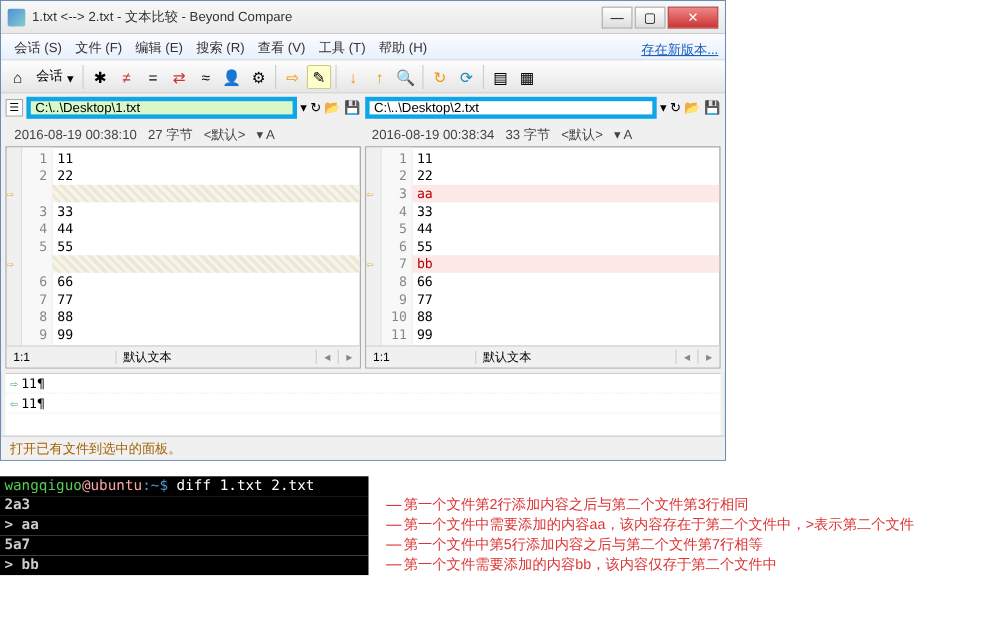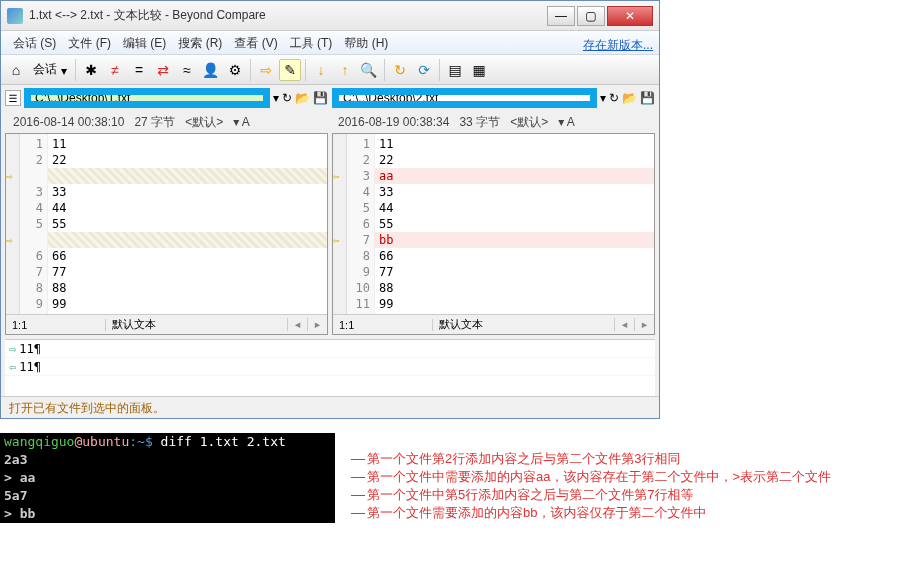--- a/index.html
+++ b/index.html
@@ -14,21 +14,21 @@
 .menubar { height:24px; background:linear-gradient(#fafcff,#e8f0fa); display:flex; align-items:flex-end; padding:0 6px; border-bottom:1px solid #d0d8e0; }
 .menubar .mitem { padding:2px 6px; color:#333; cursor:pointer; }
 .menubar .upd { margin-left:auto; color:#1a5fbf; text-decoration:underline; }
 .toolbar { height:30px; background:linear-gradient(#fdfdfd,#e6e6e6); display:flex; align-items:center; padding:0 4px; gap:2px; border-bottom:1px solid #c8c8c8; }
 .tbtn { width:22px; height:22px; border:1px solid transparent; display:flex; align-items:center; justify-content:center; font-size:14px; border-radius:2px; }
 .tsep { width:1px; height:22px; background:#ccc; margin:0 2px; }
 .sessbtn { display:flex; align-items:flex-end; padding:2px 4px; gap:4px; }
 .pathbar { height:26px; display:flex; align-items:center; padding:2px 4px; gap:4px; background:#f0f0f0; }
 .pathsect { display:flex; align-items:center; gap:3px; flex:1; }
 .pathlabel { width:16px; height:16px; background:#fff; border:1px solid #aaa; display:flex; align-items:center; justify-content:center; font-size:10px; }
-.pathinput { flex:1; height:20px; border:7px solid #0ea5e9; padding:0 4px; font-size:12px; }
+.pathinput { flex:1; height:20px; border:4px solid #0ea5e9; padding:0 4px; font-size:12px; }
 .pathinput.left { background:#d8f8c8; }
 .infobar { height:22px; display:flex; padding:0 4px; background:#f0f0f0; }
 .infosect { flex:1; display:flex; align-items:center; gap:10px; padding:0 8px; color:#444; }
 .compare { display:flex; background:#f0f0f0; padding:0 4px 4px; gap:4px; }
 .pane { flex:1; border:1px solid #999; background:#fff; }
 .codearea { height:180px; overflow:hidden; position:relative; display:flex; }
 .gutter { width:14px; background:#f0f0f0; border-right:1px solid #ddd; }
 .lnums { width:28px; background:#f8f8f8; border-right:1px solid #eee; text-align:right; padding-right:4px; color:#888; font-family:monospace; font-size:12px; line-height:16px; padding-top:2px; }
 .codetxt { flex:1; font-family:monospace; font-size:12px; line-height:16px; padding-top:2px; }
 .codeline { height:16px; padding-left:4px; position:relative; }
@@ -124,21 +124,21 @@
       <input class="pathinput" value="C:\..\Desktop\2.txt" style="">
       <span>▾</span>
       <span>↻</span>
       <span style="color:#e90">📂</span>
       <span style="color:#36c">💾</span>
     </div>
   </div>
 
   <div class="infobar">
     <div class="infosect">
-      <span>2016-08-14 00:38:10</span>
+      <span>2016-08-19 00:38:10</span>
       <span>27 字节</span>
       <span>&lt;默认&gt;</span>
       <span>▾ A</span>
     </div>
     <div class="infosect">
       <span>2016-08-19 00:38:34</span>
       <span>33 字节</span>
       <span>&lt;默认&gt;</span>
       <span>▾ A</span>
     </div>

